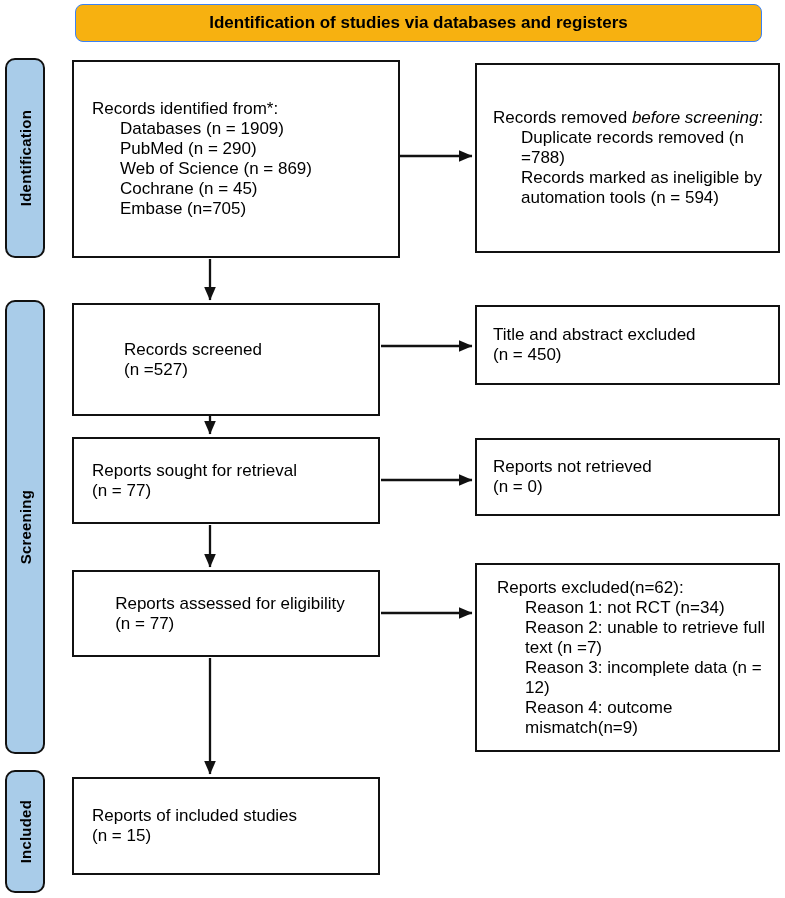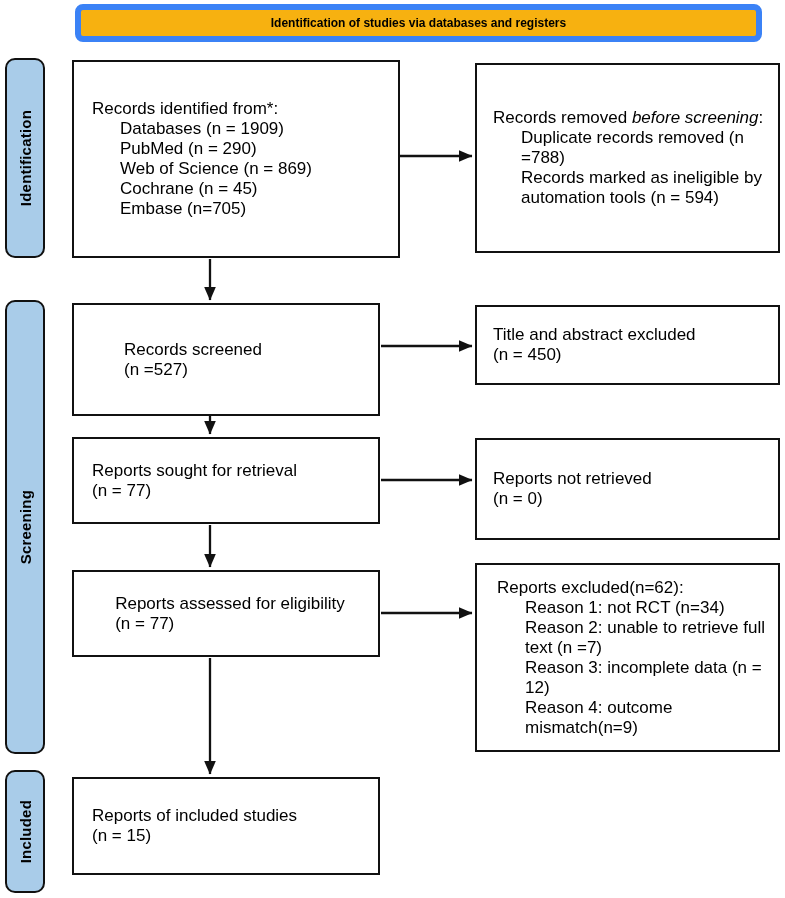--- a/index.html
+++ b/index.html
@@ -14,24 +14,24 @@
     background:#ffffff;
     font-family:"Liberation Sans", sans-serif;
     color:#000;
     overflow:hidden;
   }
   .abs{position:absolute;box-sizing:border-box;}
   
   .banner{
     left:75px;top:4px;width:687px;height:38px;
     background:var(--header-bg);
-    border:6px solid #3b82f6;
+    border:1px solid #3b82f6;
     border-radius:8px;
     display:flex;align-items:center;justify-content:center;
-    font-weight:700;font-size:12px;
+    font-weight:700;font-size:17px;
   }
   
   .stage{
     left:5px;width:40px;
     background:var(--stage-bg);
     border:2.5px solid var(--line);
     border-radius:10px;
     display:flex;align-items:center;justify-content:center;
   }
   .stage span{
@@ -50,21 +50,21 @@
   }
   .fbox .pad{padding:0 10px 0 18px;}
   .indent{margin-left:28px;}
   .ital{font-style:italic;}
   
   #box-records-identified{left:72px;top:60px;width:328px;height:198px;}
   #box-records-removed{left:475px;top:63px;width:305px;height:190px;}
   #box-records-screened{left:72px;top:303px;width:308px;height:113px;padding-left:32px;}
   #box-title-abstract-excluded{left:475px;top:305px;width:305px;height:80px;}
   #box-reports-sought{left:72px;top:437px;width:308px;height:87px;}
-  #box-reports-not-retrieved{left:475px;top:438px;width:305px;height:102px;}
+  #box-reports-not-retrieved{left:475px;top:438px;width:305px;height:78px;}
   #box-reports-assessed{left:72px;top:570px;width:308px;height:87px;align-items:center;}
   #box-reports-excluded{left:475px;top:563px;width:305px;height:189px;}
   #box-reports-included{left:72px;top:777px;width:308px;height:98px;justify-content:center;}
   #stage-identification{top:58px;height:200px;}
   #stage-screening{top:300px;height:454px;}
   #stage-included{top:770px;height:123px;}
   #arrow-layer{left:0;top:0;pointer-events:none;}
 </style>
 </head>
 <body>

